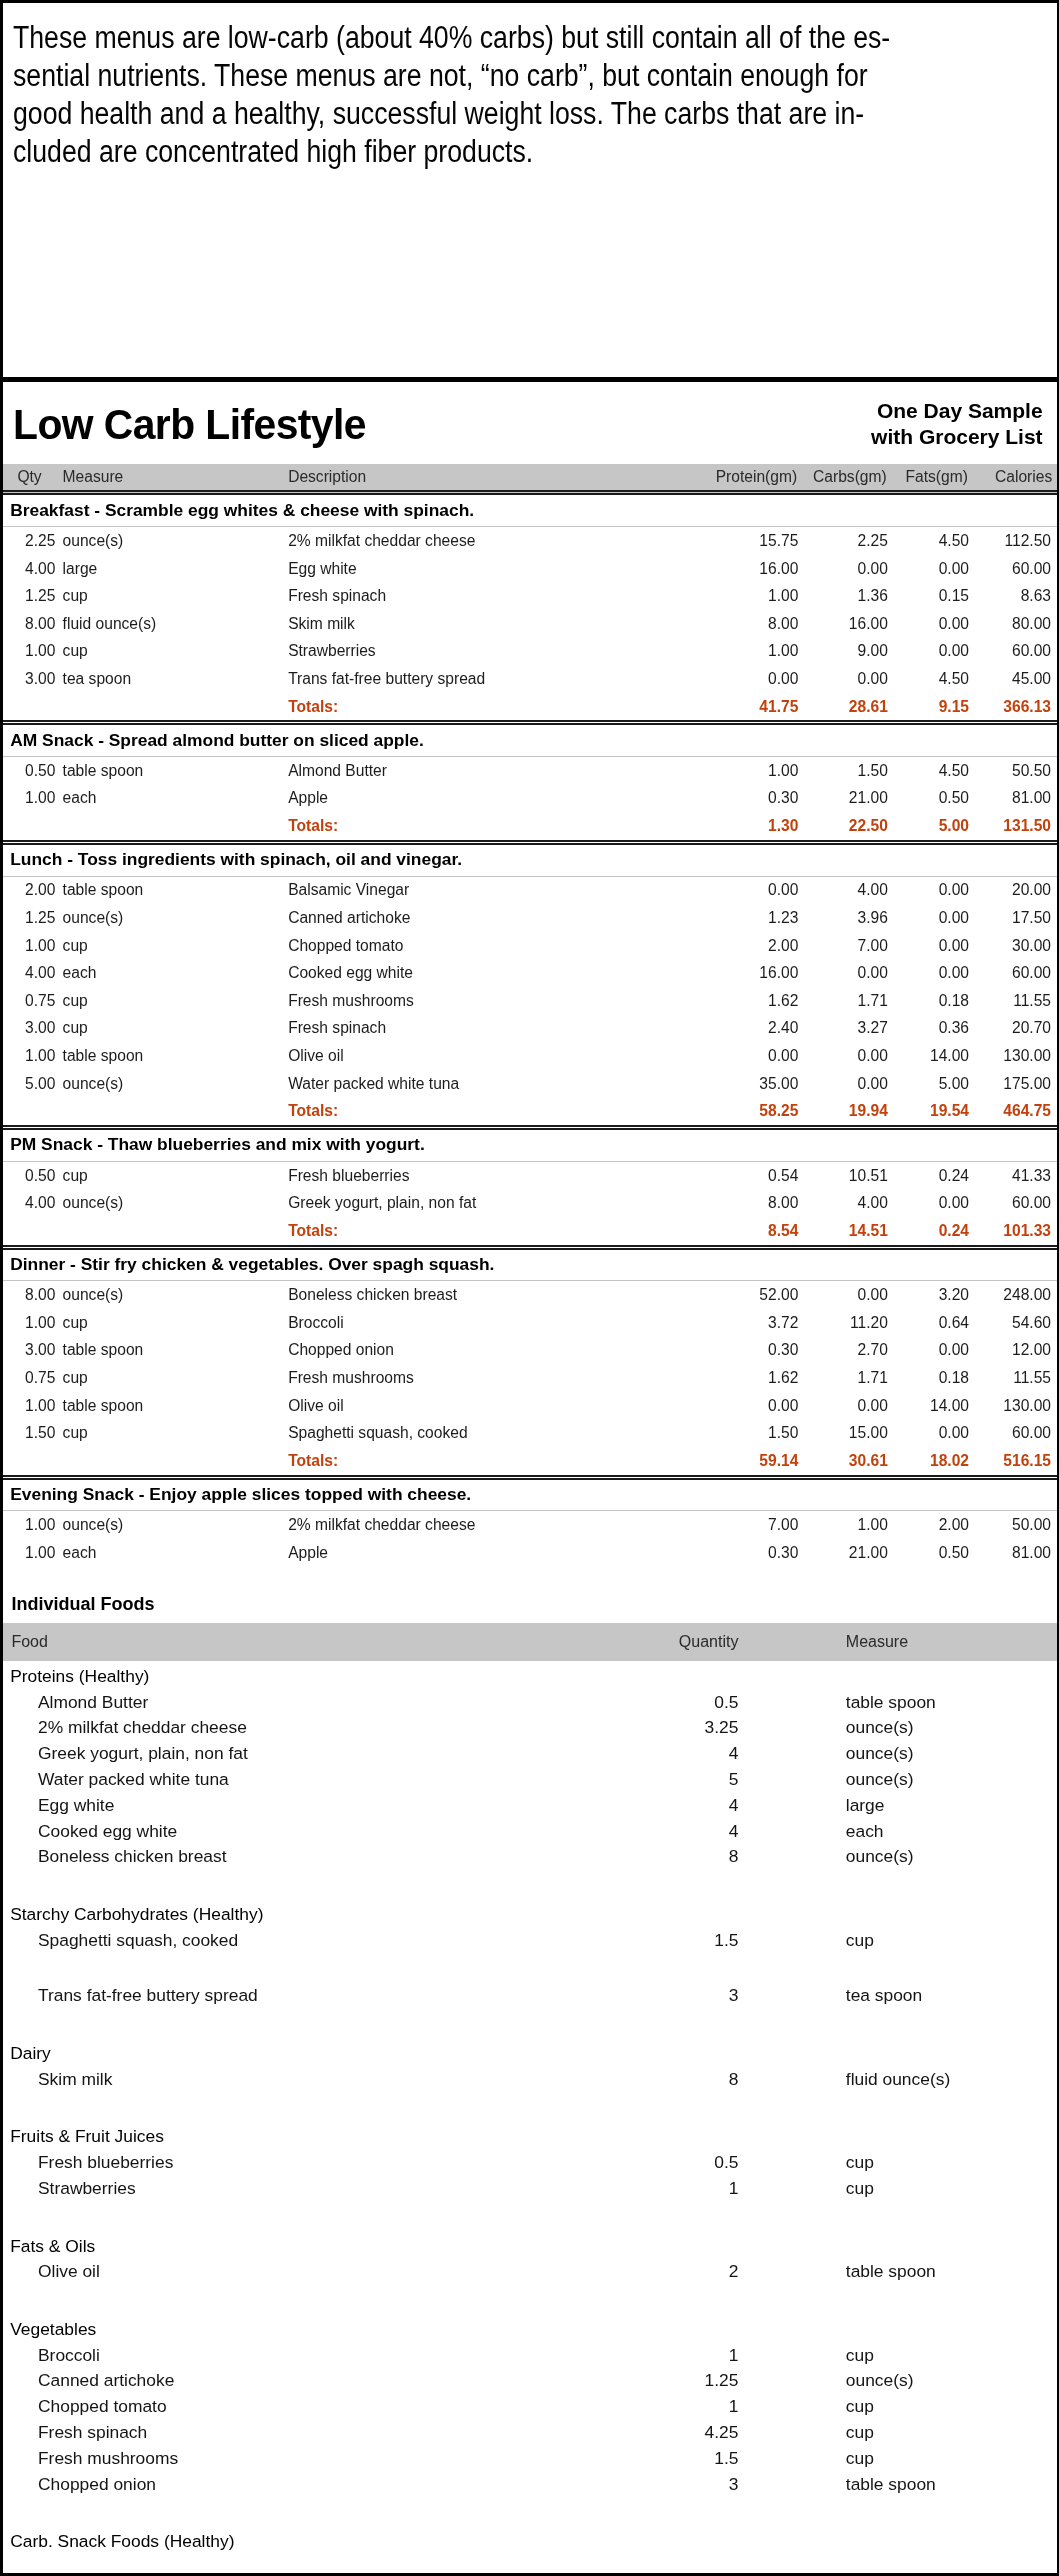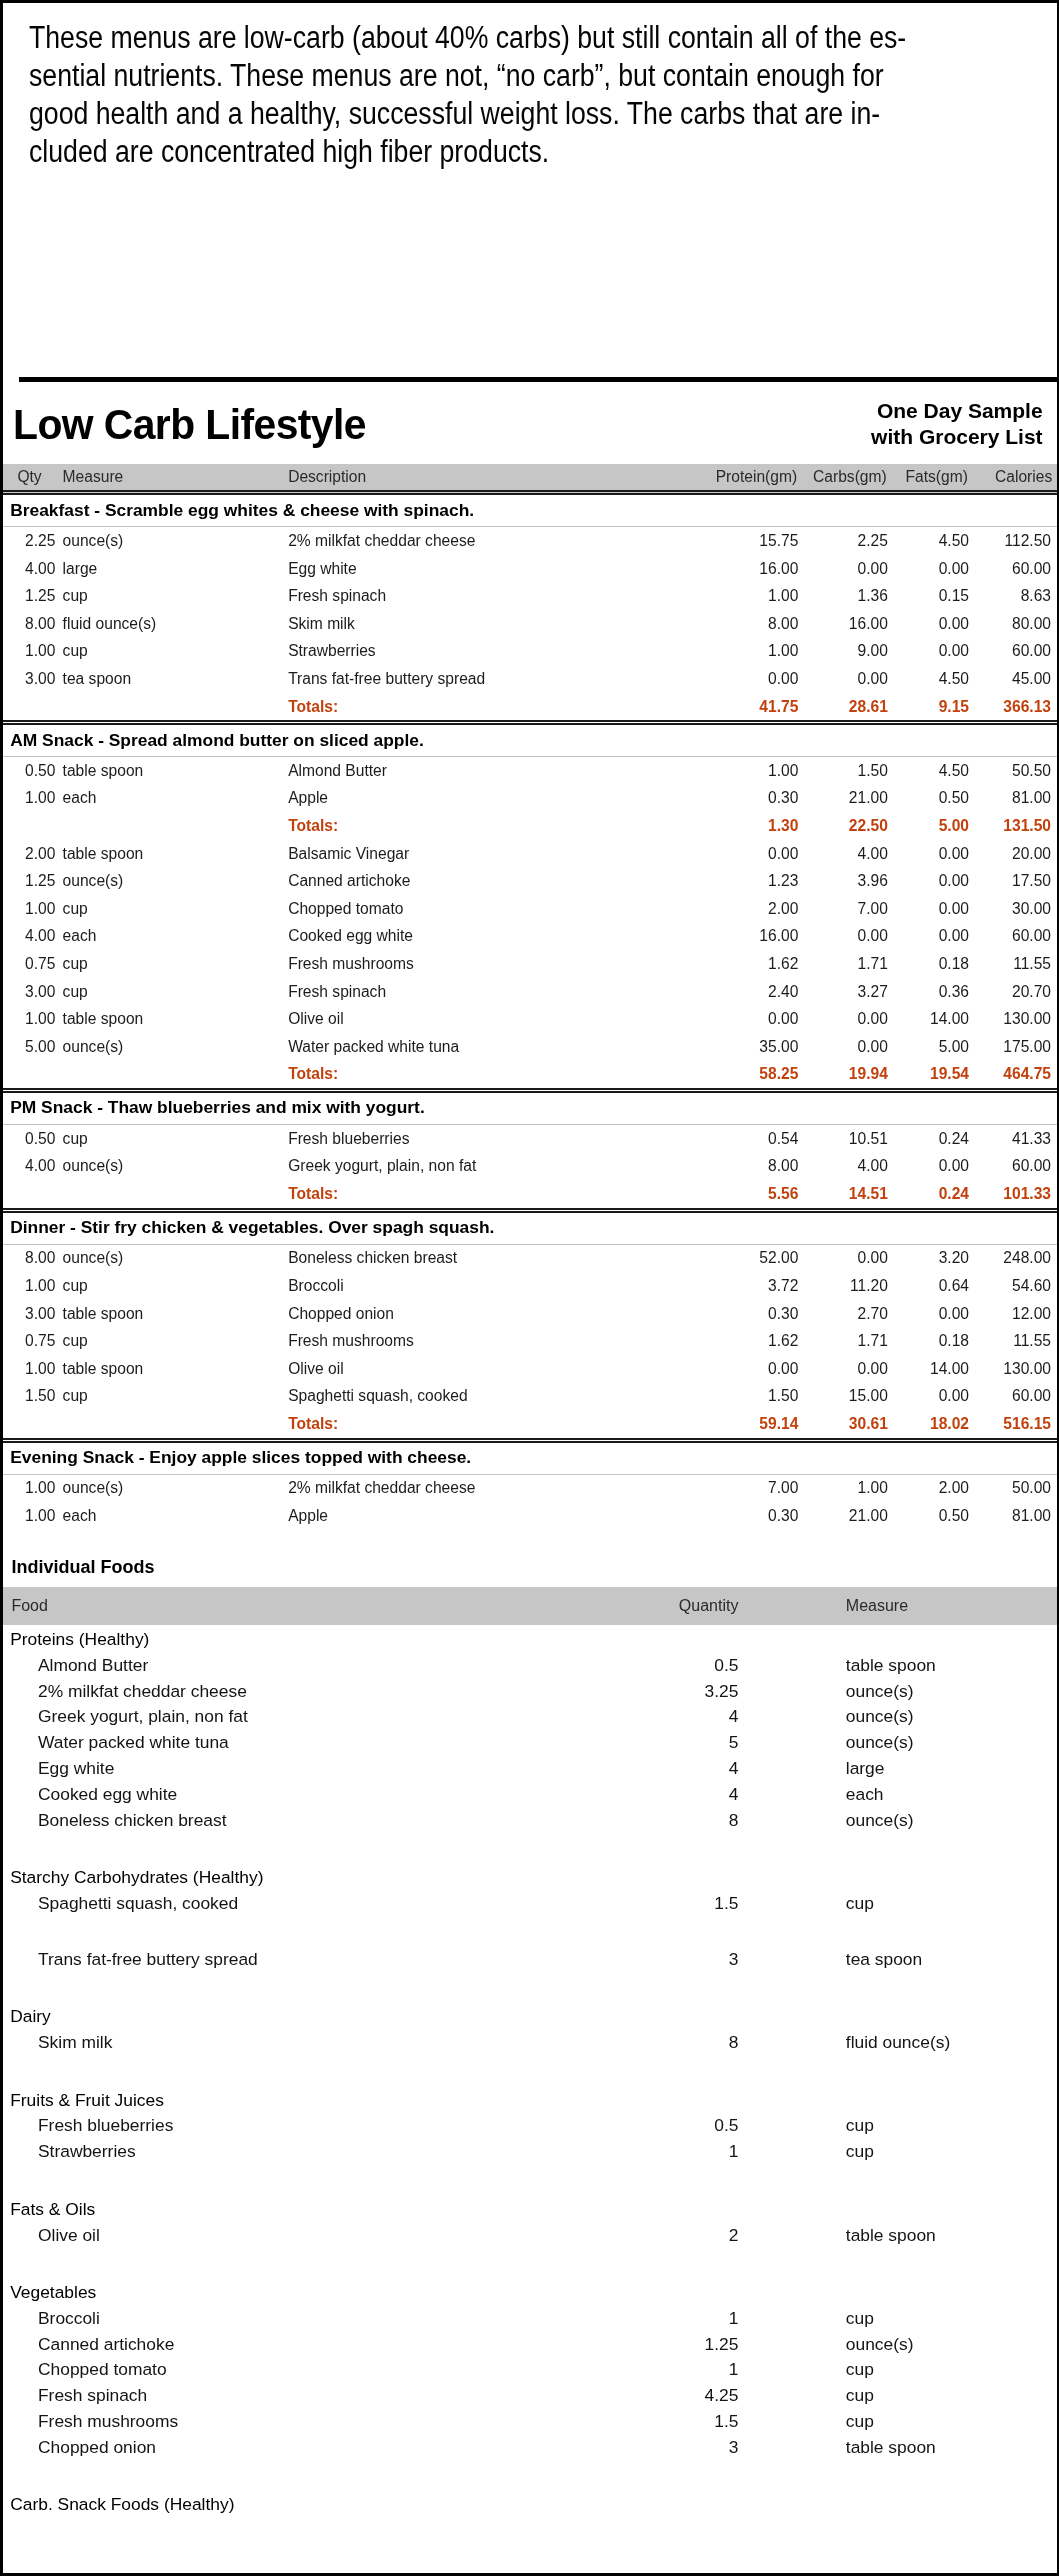--- a/index.html
+++ b/index.html
@@ -3,21 +3,21 @@
 <meta charset="utf-8">
 <style>
   * { margin:0; padding:0; box-sizing:border-box; }
   html,body { background:#888; }
   .page {
     width:1060px; height:2576px; margin:0 auto; background:#fff;
     border:3px solid #000; overflow:hidden; position:relative;
     font-family:"Liberation Sans", sans-serif; color:#000;
   }
   
-  .intro { height:379px; border-bottom:5.4px solid #000; padding:15.6px 12px 0 9.6px; overflow:hidden;margin-left:16px; }
+  .intro { height:379px; border-bottom:5.4px solid #000; padding:15.6px 12px 0 9.6px; overflow:hidden; }
   .intro-line { font-size:31px; line-height:38px; white-space:nowrap;
                 transform:scaleX(0.86); transform-origin:0 0; color:#050505; }
   
   .title-row { display:flex; justify-content:space-between; align-items:center;
                height:82px; padding:4.8px 14.4px 2.4px 9.6px; }
   .doc-title { font-size:43px; font-weight:700; letter-spacing:-0.6px; transform:scaleX(0.95); transform-origin:0 50%; }
   .subtitle { font-size:21px; font-weight:700; line-height:26px; text-align:right; }
   
   table { width:100%; border-collapse:collapse; table-layout:fixed; }
   .meals thead th { background:#c6c6c6; font-weight:400; font-size:15.6px; color:#2a2a2a;
@@ -178,20 +178,23 @@
         </tr>
         <tr class="totals">
           <td></td>
           <td></td>
           <td>Totals:</td>
           <td class="num">1.30</td>
           <td class="num">22.50</td>
           <td class="num">5.00</td>
           <td class="num">131.50</td>
         </tr>
+        <tr class="meal-header">
+          <td colspan="7">Lunch - Toss ingredients with spinach, oil and vinegar.</td>
+        </tr>
         <tr class="item">
           <td class="q">2.00</td>
           <td>table spoon</td>
           <td>Balsamic Vinegar</td>
           <td class="num">0.00</td>
           <td class="num">4.00</td>
           <td class="num">0.00</td>
           <td class="num">20.00</td>
         </tr>
         <tr class="item">
@@ -284,21 +287,21 @@
           <td>Greek yogurt, plain, non fat</td>
           <td class="num">8.00</td>
           <td class="num">4.00</td>
           <td class="num">0.00</td>
           <td class="num">60.00</td>
         </tr>
         <tr class="totals">
           <td></td>
           <td></td>
           <td>Totals:</td>
-          <td class="num">5.56</td>
+          <td class="num">8.54</td>
           <td class="num">14.51</td>
           <td class="num">0.24</td>
           <td class="num">101.33</td>
         </tr>
         <tr class="meal-header">
           <td colspan="7">Dinner - Stir fry chicken &amp; vegetables. Over spagh squash.</td>
         </tr>
         <tr class="item">
           <td class="q">8.00</td>
           <td>ounce(s)</td>

